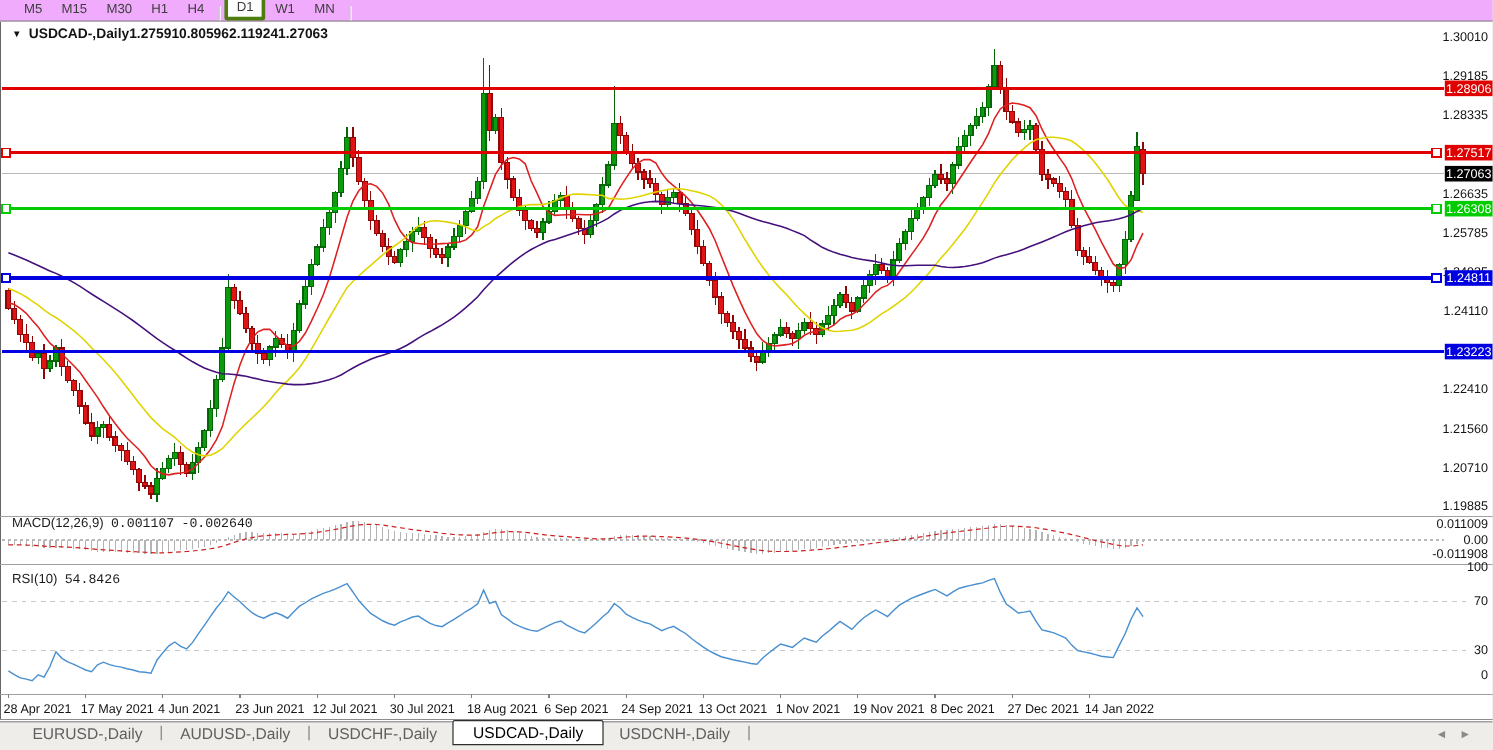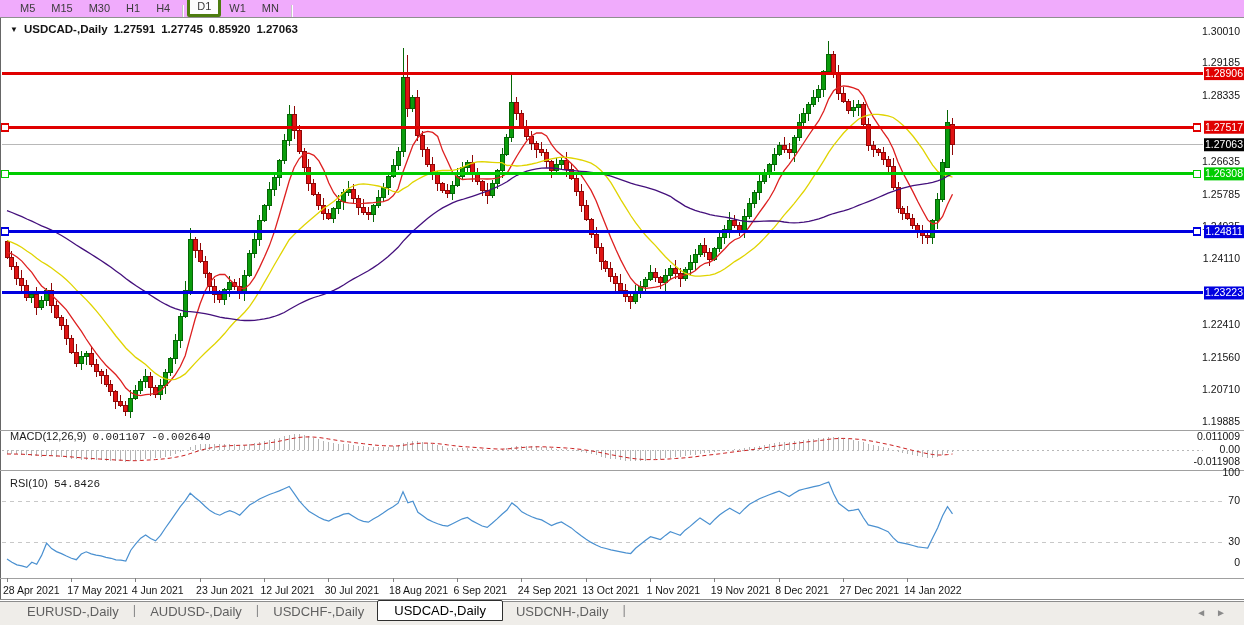--- a/index.html
+++ b/index.html
@@ -6,21 +6,21 @@
   .stage{position:relative;width:1244px;height:625px;background:#ffffff;overflow:hidden;
          font-family:"Liberation Sans",sans-serif;}
   
   .toolbar{position:absolute;left:0;top:0;width:1244px;height:17px;background:#f0abfc;
            border-bottom:1px solid #8f8f8f;display:flex;align-items:flex-end;font-size:11px;color:#3c3c3c;padding-left:12px;}
   .tf{padding:1px 7px;line-height:13px;border:1px solid transparent;border-radius:2px;cursor:default;}
   .tf.active{background:#fdfdfd;border:3px solid #4d7c0f;}
   .tbsep{width:1px;height:12px;background:#c6c6c6;margin:0 4px;box-shadow:1px 0 0 #fff;}
   
   .charttitle{position:absolute;left:10px;top:23px;font-size:11.5px;font-weight:700;color:#141414;}
-  .charttitle .num{margin-left:6px;}
+  .charttitle .num{}
   .collapse{font-size:8px;margin-right:6px;vertical-align:1px;color:#111;}
   .indlabel{position:absolute;font-size:11px;color:#1c1c1c;font-weight:400;}
   .indlabel .v{margin-left:6px;font-family:Liberation Mono, monospace;}
   
   .tabbar{position:absolute;left:0;top:601px;width:1244px;height:24px;background:#efede9;
           border-top:1px solid #8c8c8c;display:flex;align-items:flex-start;padding-left:14px;
           box-sizing:border-box;font-size:13px;color:#5f5f5f;}
   .tab{padding:2px 13px;white-space:nowrap;cursor:default;}
   .tab.active{background:#ffffff;border:1px solid #2e2e2e;border-radius:2px 2px 0 0;color:#000;
               padding:2px 16px;margin-top:-2px;}
@@ -697,21 +697,21 @@
     <span class="tf">H1</span>
     <span class="tf">H4</span>
     <span class="tbsep"></span>
     <span class="tf active">D1</span>
     <span class="tf">W1</span>
     <span class="tf">MN</span>
     <span class="tbsep"></span>
   </div>
 
   <div class="charttitle">
-    <span class="collapse">▼</span><span>USDCAD-,Daily</span><span class="num">1.27591</span><span class="num">1.27745</span><span class="num">0.85920</span><span class="num">1.27063</span>
+    <span class="collapse">▼</span><span>USDCAD-,Daily</span><span class="num">1.27591</span><span class="num">0.80596</span><span class="num">2.11924</span><span class="num">1.27063</span>
   </div>
 
   <div class="indlabel" style="left:10px;top:430px;">
     <span>MACD(12,26,9)</span><span class="v">0.001107</span><span class="v">-0.002640</span>
   </div>
   <div class="indlabel" style="left:10px;top:477px;">
     <span>RSI(10)</span><span class="v">54.8426</span>
   </div>
 
   <div class="tabbar">

